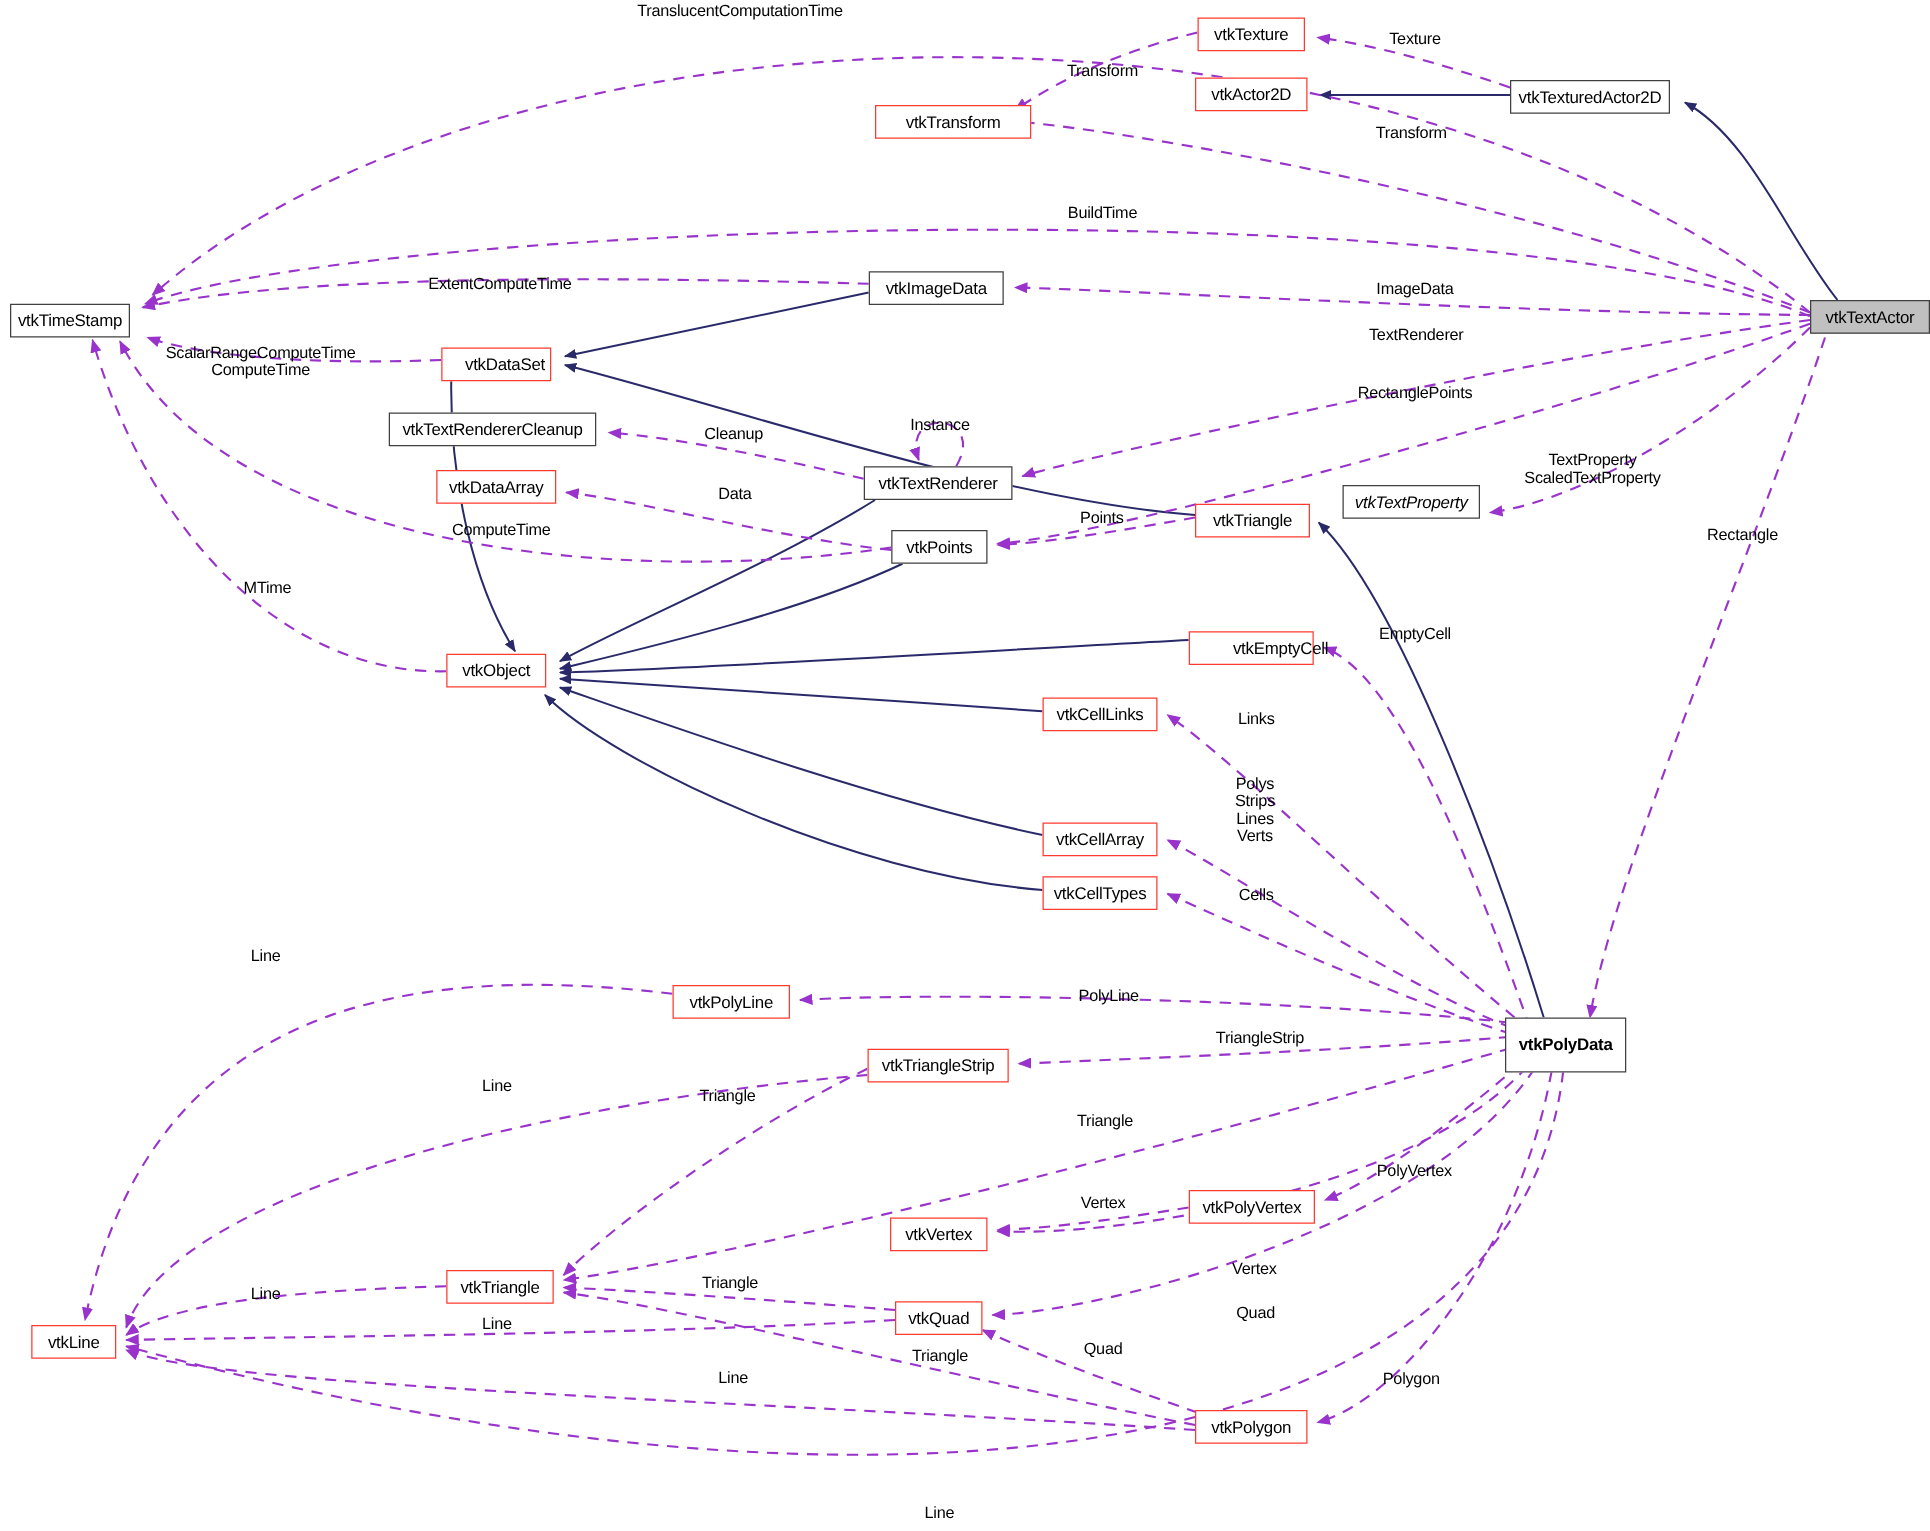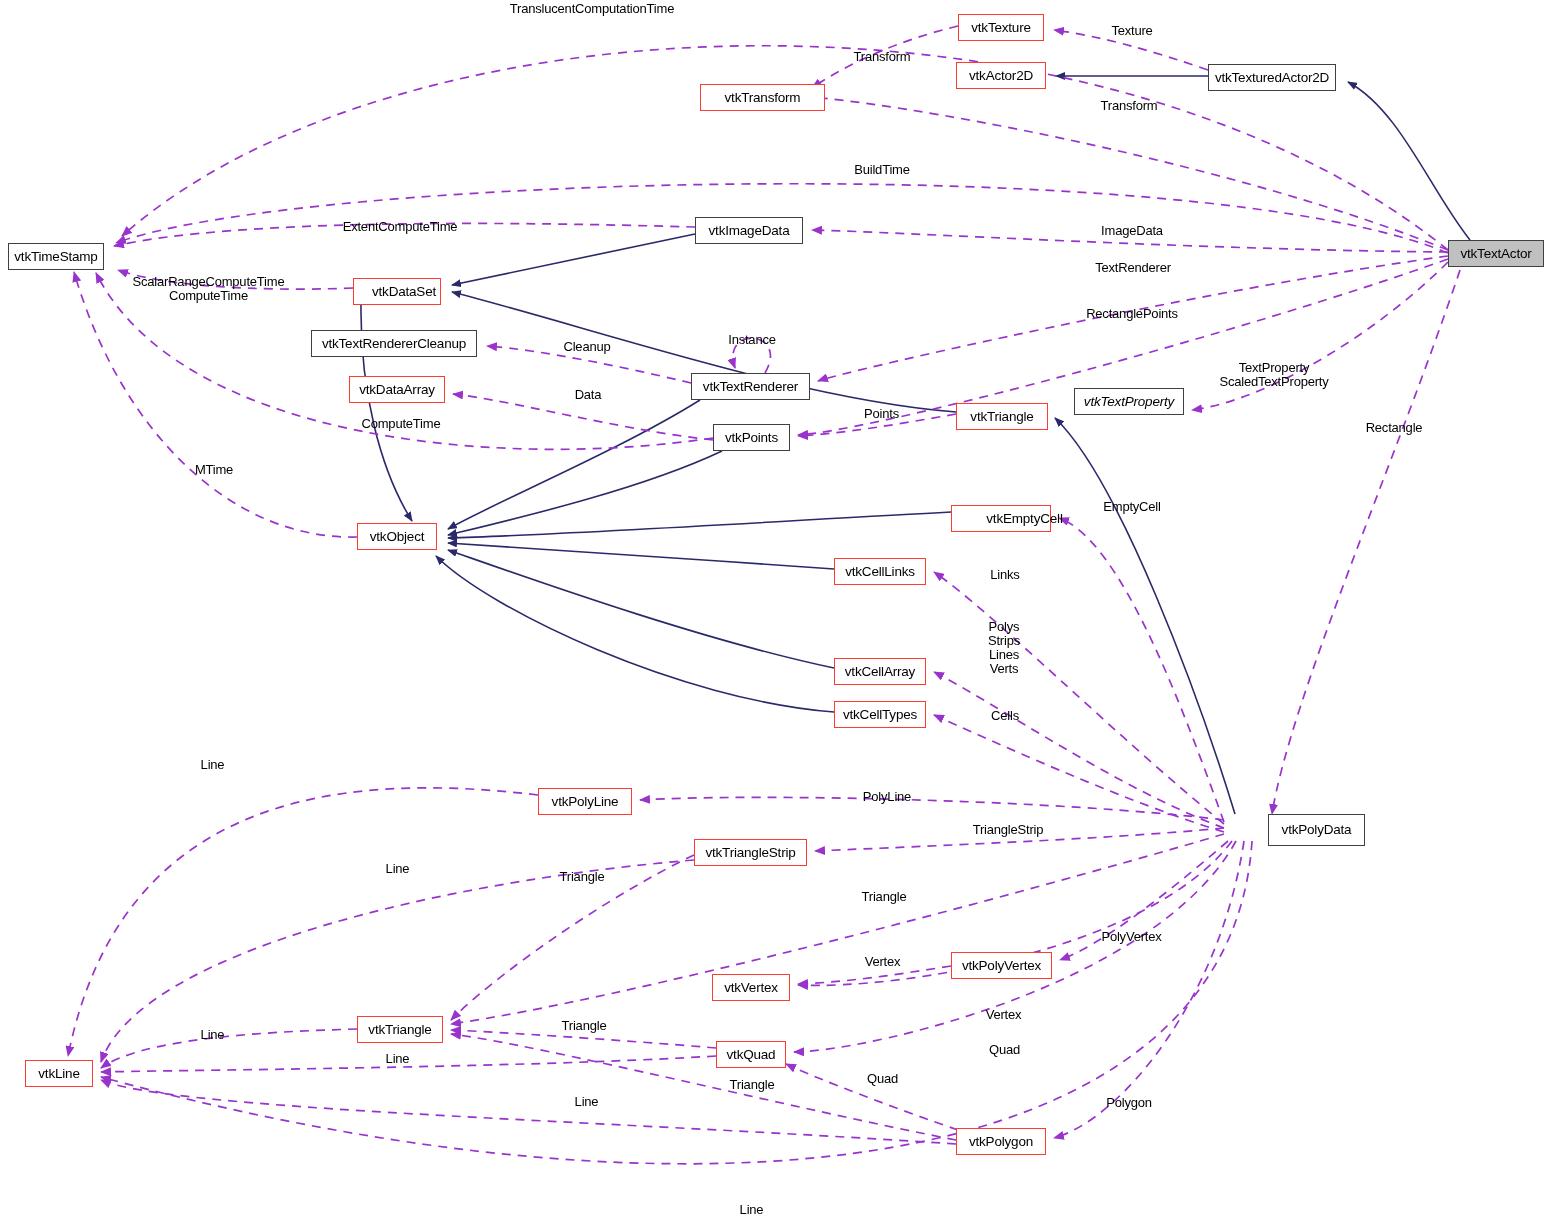--- a/index.html
+++ b/index.html
@@ -170,21 +170,21 @@
     </div>
   <div class="node red" style="left:834px;top:658px;width:92px;height:27px;">
       <span>vtkCellArray</span>
     </div>
   <div class="node red" style="left:834px;top:701px;width:92px;height:27px;">
       <span>vtkCellTypes</span>
     </div>
   <div class="node red" style="left:538px;top:788px;width:94px;height:27px;">
       <span>vtkPolyLine</span>
     </div>
-  <div class="node dark" style="left:1268px;top:814px;width:97px;height:32px;">
+  <div class="node dark" style="left:1204px;top:814px;width:97px;height:44px;font-weight:bold;">
       <span>vtkPolyData</span>
     </div>
   <div class="node red" style="left:694px;top:839px;width:113px;height:27px;">
       <span>vtkTriangleStrip</span>
     </div>
   <div class="node red" style="left:951px;top:952px;width:101px;height:27px;">
       <span>vtkPolyVertex</span>
     </div>
   <div class="node red" style="left:712px;top:974px;width:78px;height:27px;">
       <span>vtkVertex</span>

